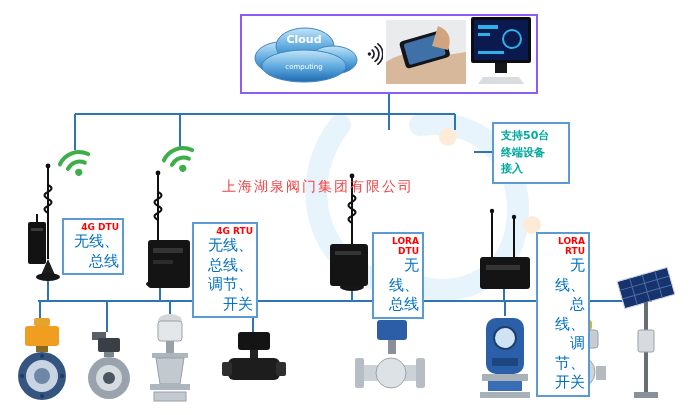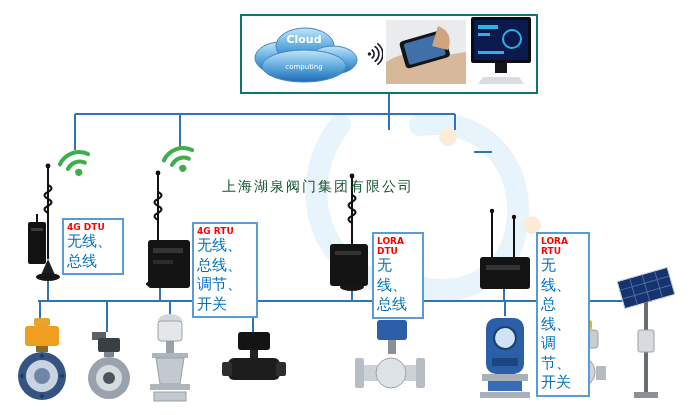--- a/index.html
+++ b/index.html
@@ -1,43 +1,43 @@
 <!DOCTYPE html>
 <html><head>
 <meta charset="utf-8">
 <style>
   *{box-sizing:border-box;margin:0;padding:0}
   body{background:#ffffff}
   .canvas{position:relative;width:692px;height:415px;background:#fff;
           font-family:"DejaVu Sans","Liberation Sans",sans-serif;overflow:hidden}
   .wires{position:absolute;left:0;top:0;z-index:1}
   .wm-logo{position:absolute;left:280px;top:85px;z-index:0;opacity:.20;pointer-events:none}
-  .top-box{position:absolute;left:240px;top:14px;width:298px;height:80px;border:2px solid #0f766e;
+  .top-box{position:absolute;left:240px;top:14px;width:298px;height:80px;border:2px solid #8b5cf6;
            background:#fff;display:flex;align-items:center;gap:3px;padding:2px 3px;z-index:2}
   .cloud-wrap{position:relative;width:118px;height:72px;flex:0 0 auto}
   .cloud-text{position:absolute;left:0;top:16px;width:118px;text-align:center;color:#fff;line-height:1;z-index:2}
   .cloud-title{font-size:11px;font-weight:bold;display:block}
   .cloud-sub{font-size:7px;display:block;margin-top:19px}
-  .label-box{position:absolute;background:#fff;border:2px solid #5B9BD5;text-align:left;padding:2px 3px;z-index:3}
+  .label-box{position:absolute;background:#fff;border:2px solid #5B9BD5;text-align:right;padding:2px 3px;z-index:3}
   .lb-title{color:#FF0000;font-weight:bold;font-size:9px}
   .lb-desc{color:#0070C0;font-size:15px;line-height:1.3}
   .lb1{left:62px;top:218px;width:62px}
   .lb2{left:192px;top:222px;width:66px}
   .lb3{left:372px;top:232px;width:52px}
   .lb4{left:536px;top:232px;width:54px}
   .support-box{position:absolute;left:492px;top:122px;width:78px;border:2px solid #5B9BD5;background:#fff;padding:4px 7px;z-index:3}
   .support-line{color:#00A99D;font-weight:bold;font-size:11px;line-height:1.5}
   .gateway{position:absolute;left:358px;top:127px;width:116px;height:60px;z-index:2;overflow:hidden;
            background:linear-gradient(135deg,#e4e4e4,#babdbf 55%,#a6aaad)}
   .gw-text{position:absolute;left:28px;top:8px;color:#fff;font-weight:bold;font-size:12px;line-height:1.35;
            text-shadow:0 1px 2px rgba(0,0,0,.5)}
   .gw-text span{display:block}
   .gw-wifi{position:absolute;left:3px;top:6px}
   .gw-device{position:absolute;right:3px;top:6px}
-  .company-watermark{position:absolute;left:222px;top:178px;font-size:14px;color:#14532d;letter-spacing:2px;z-index:2}
+  .company-watermark{position:absolute;left:222px;top:178px;font-size:14px;color:#ef4444;letter-spacing:2px;z-index:2}
   .wifi-green{position:absolute;z-index:2;transform:rotate(-20deg)}
   .device{position:absolute;z-index:2}
   .product{position:absolute;z-index:2}
 </style>
 </head>
 <body>
 
 <div class="canvas">
 
   <div class="wm-logo">
@@ -131,20 +131,25 @@
           <rect x="9" y="36" width="26" height="3"></rect>
         </g>
         <circle cx="43" cy="24" r="9" fill="none" stroke="#2fb1e8" stroke-width="2"></circle>
         <rect x="26" y="48" width="12" height="10" fill="#14161c"></rect>
         <path d="M14,62 h36 l5,7 h-46 z" fill="#d9dde2"></path>
       </svg>
     </div>
   </div>
 
 
+  <div class="support-box">
+    <div class="support-line">支持50台</div>
+    <div class="support-line">终端设备</div>
+    <div class="support-line">接入</div>
+  </div>
 
   <svg class="wifi-green" style="left:56px;top:146px" width="38" height="32" viewBox="0 0 38 32">
     <g fill="none" stroke="#3DAE49" stroke-width="4" stroke-linecap="round">
       <path d="M4,13 a21,21 0 0 1 30,0"></path>
       <path d="M10,20 a13,13 0 0 1 18,0"></path>
     </g>
     <circle cx="19" cy="27" r="3.6" fill="#3DAE49"></circle>
   </svg>
   <svg class="wifi-green" style="left:160px;top:142px" width="38" height="32" viewBox="0 0 38 32">
     <g fill="none" stroke="#3DAE49" stroke-width="4" stroke-linecap="round">

